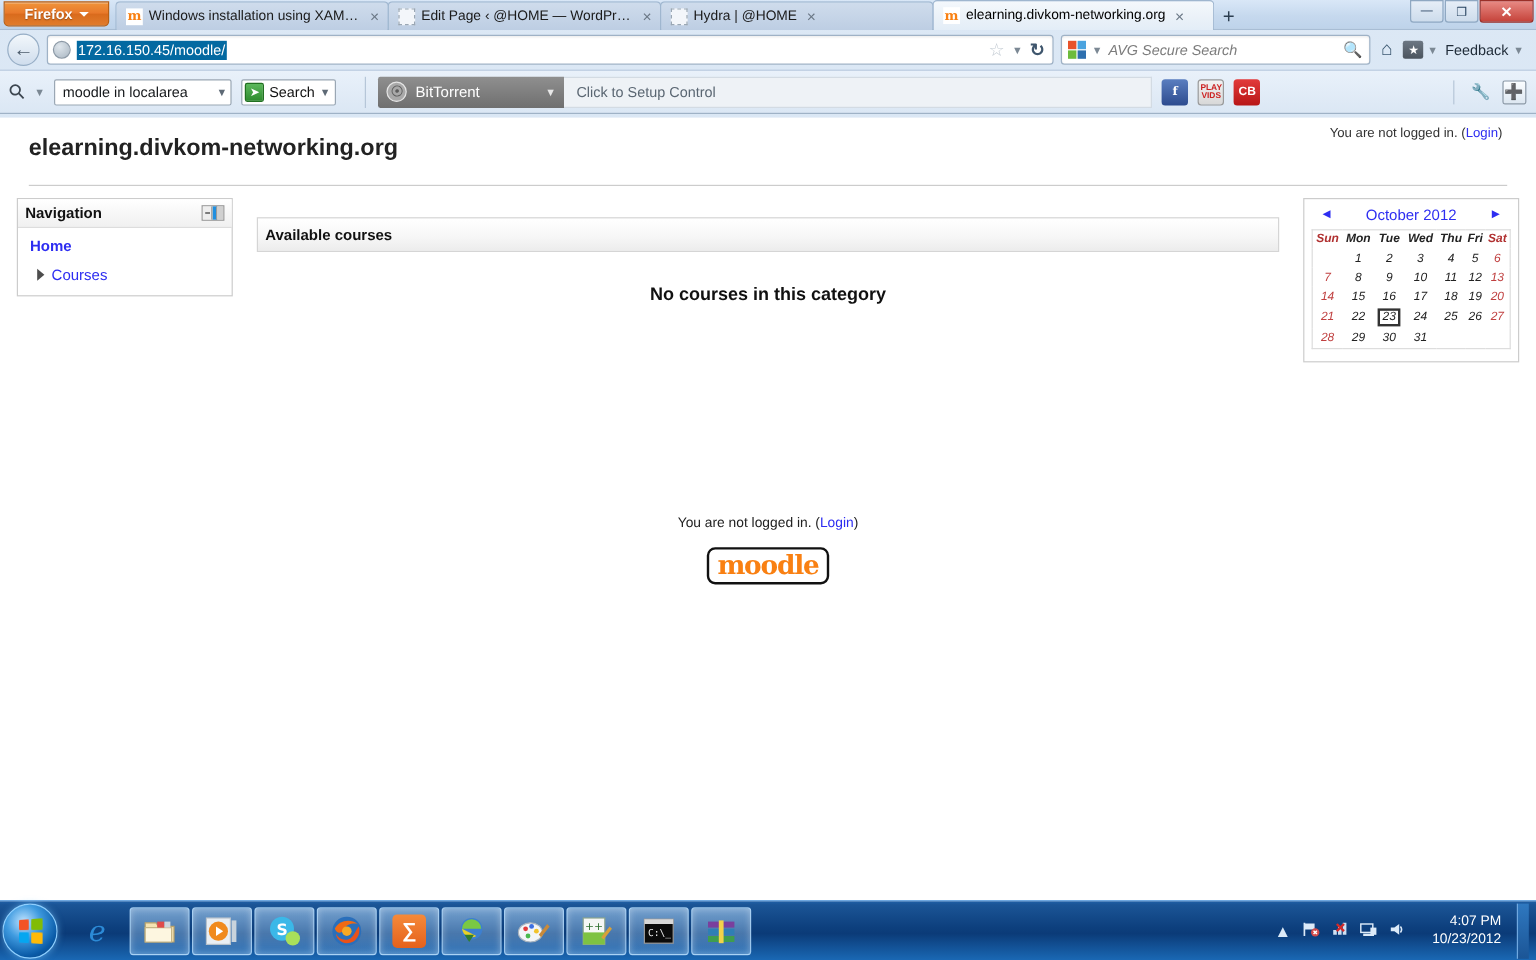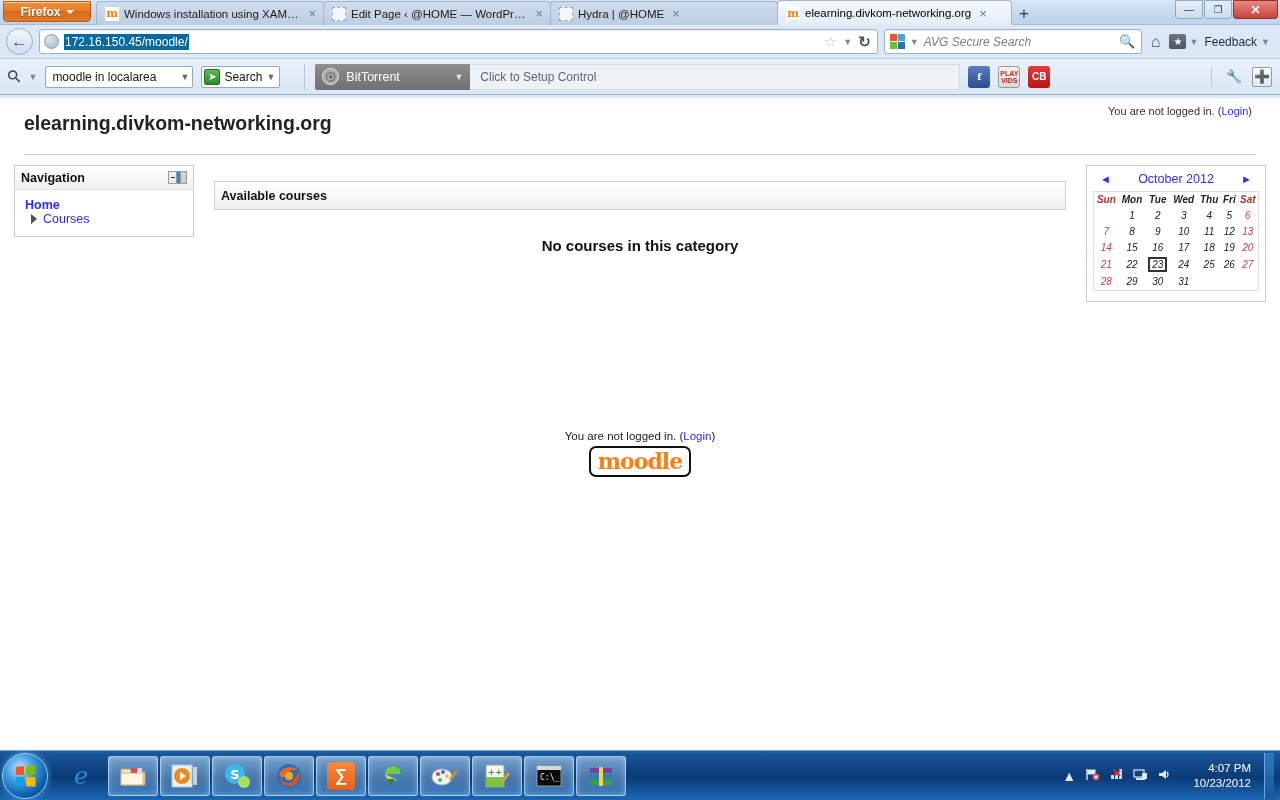--- a/index.html
+++ b/index.html
@@ -166,21 +166,21 @@
     display:flex; align-items:stretch; height:13px; border:1px solid #9a9a9a; background:#e8e8e8;
   }
   .dockbtn i { display:block; width:8px; border-right:1px solid #9a9a9a; }
   .dockbtn i.minus { position:relative; background:#eee; }
   .dockbtn i.minus:after { content:""; position:absolute; left:2px; top:5px; width:4px; height:1px; background:#333; }
   .dockbtn i.blue { background:#1f8fe0; width:4px; }
   .dockbtn i.gray { background:#d0d0d0; width:5px; border-right:none; }
 
   #nav-block { position:absolute; left: 14px; top: 0; width: 180px; }
   #nav-body { padding: 8px 10px 10px 10px; }
-  #nav-home { font-size: 12.5px; font-weight: bold; display:block; margin-bottom: 0; }
+  #nav-home { font-size: 12.5px; font-weight: bold; display:block; margin-bottom: 10px; }
   #nav-courses-row { display:flex; align-items:center; gap: 6px; padding-left: 6px; }
   .tri-right { width:0;height:0;border-top:5px solid transparent;border-bottom:5px solid transparent;border-left:6px solid #4d4d4d; }
   #nav-courses { font-size: 12.5px; }
 
   #main-col { position:absolute; left: 214px; top: 16px; width: 852px; }
   #courses-header {
     height: 29px; display:flex; align-items:center; padding-left: 6px;
     background: linear-gradient(to bottom,#ffffff 0%,#f7f7f7 55%,#ececec 100%);
     border: 1px solid #d5d5d5;
     font-size: 12.5px; font-weight: bold; color:#111;
@@ -198,21 +198,21 @@
   #cal-table td { font-size: 10px; text-align:center; padding: 2px 0; color:#222; height: 16px; }
   #cal-table td.wkend { color:#c04040; }
   #cal-table td.today span {
     border: 2px solid #333; padding: 0 2px; display:inline-block; line-height: 11px; background:#fff;
   }
 
   
   #page-footer { position:absolute; left:0; top: 265px; width: 1280px; text-align:center; }
   #footer-login { font-size: 11.5px; color:#222; }
   #moodle-logo {
-    display:inline-block; margin-top: 4px; padding: 2px 7px 3px 7px;
+    display:inline-block; margin-top: 14px; padding: 2px 7px 3px 7px;
     border: 2px solid #111; border-radius: 7px; background:#fff;
     font-family: "DejaVu Serif", serif; font-size: 22px; font-weight: bold; letter-spacing: -1px;
     line-height: 1;
   }
   #moodle-logo .m1 { color:#f98012; }
 
   
   #taskbar {
     position:absolute; left:0; top: 750px; width: 1280px; height: 50px;
     background: linear-gradient(to bottom, #1f5fa6 0%, #1b5596 6%, #0d3f7d 45%, #0b3b78 55%, #1a68b4 100%);

